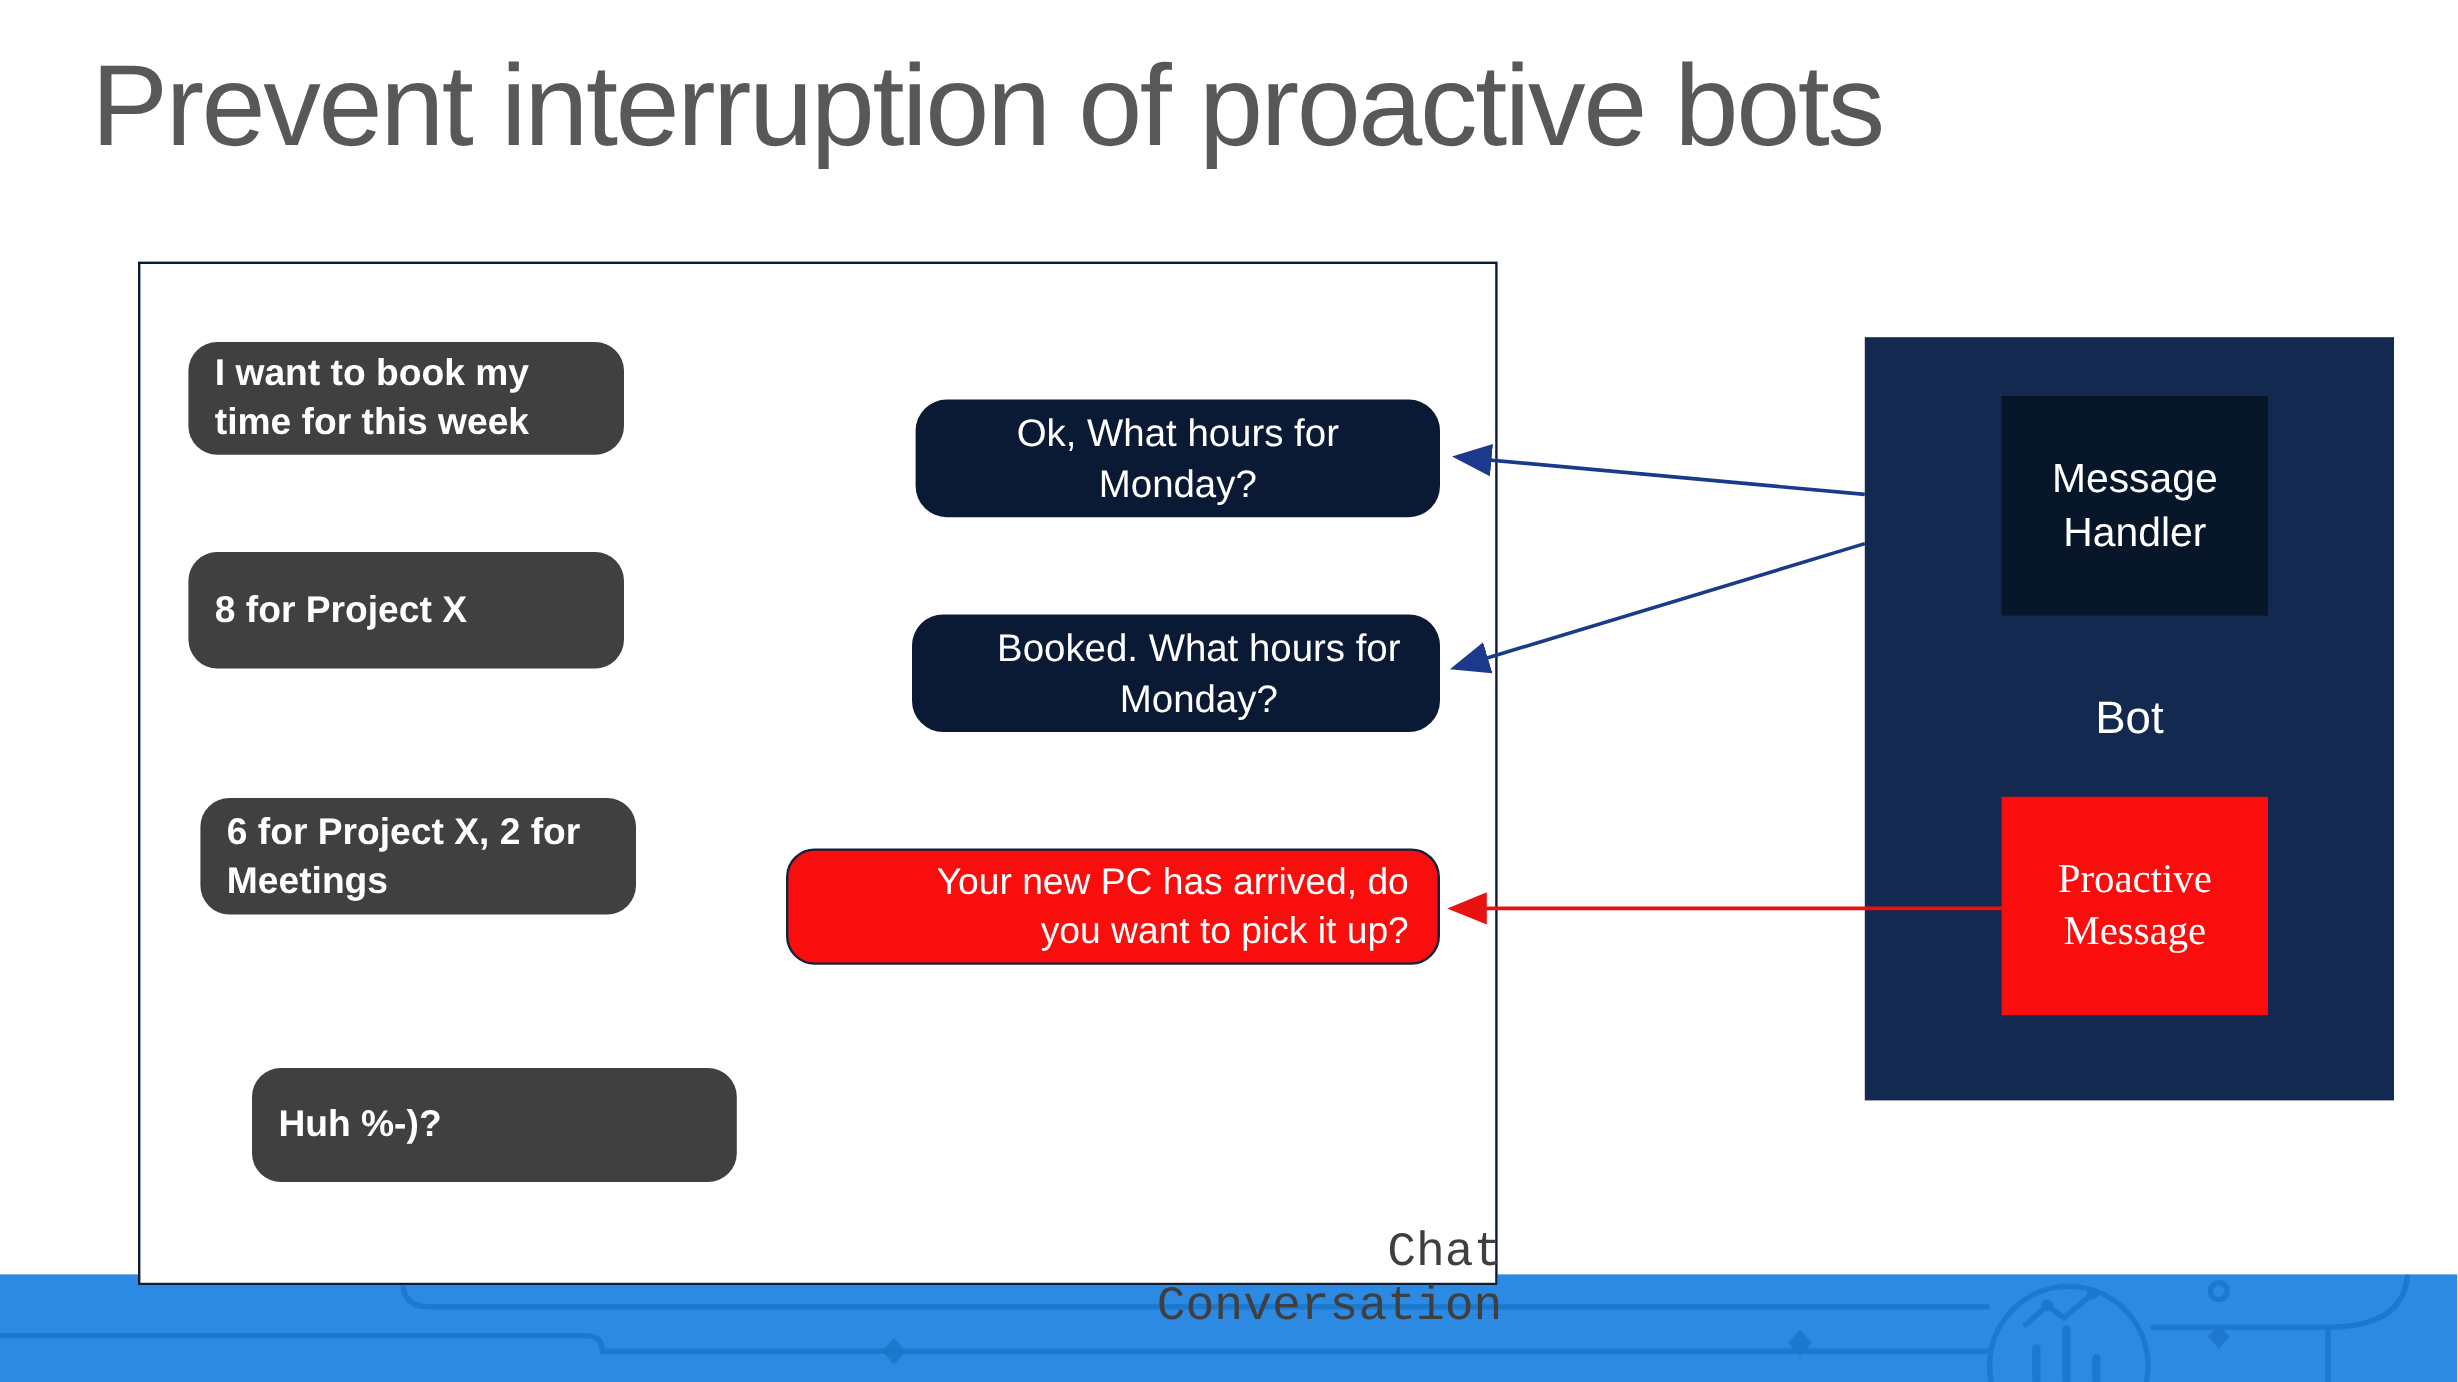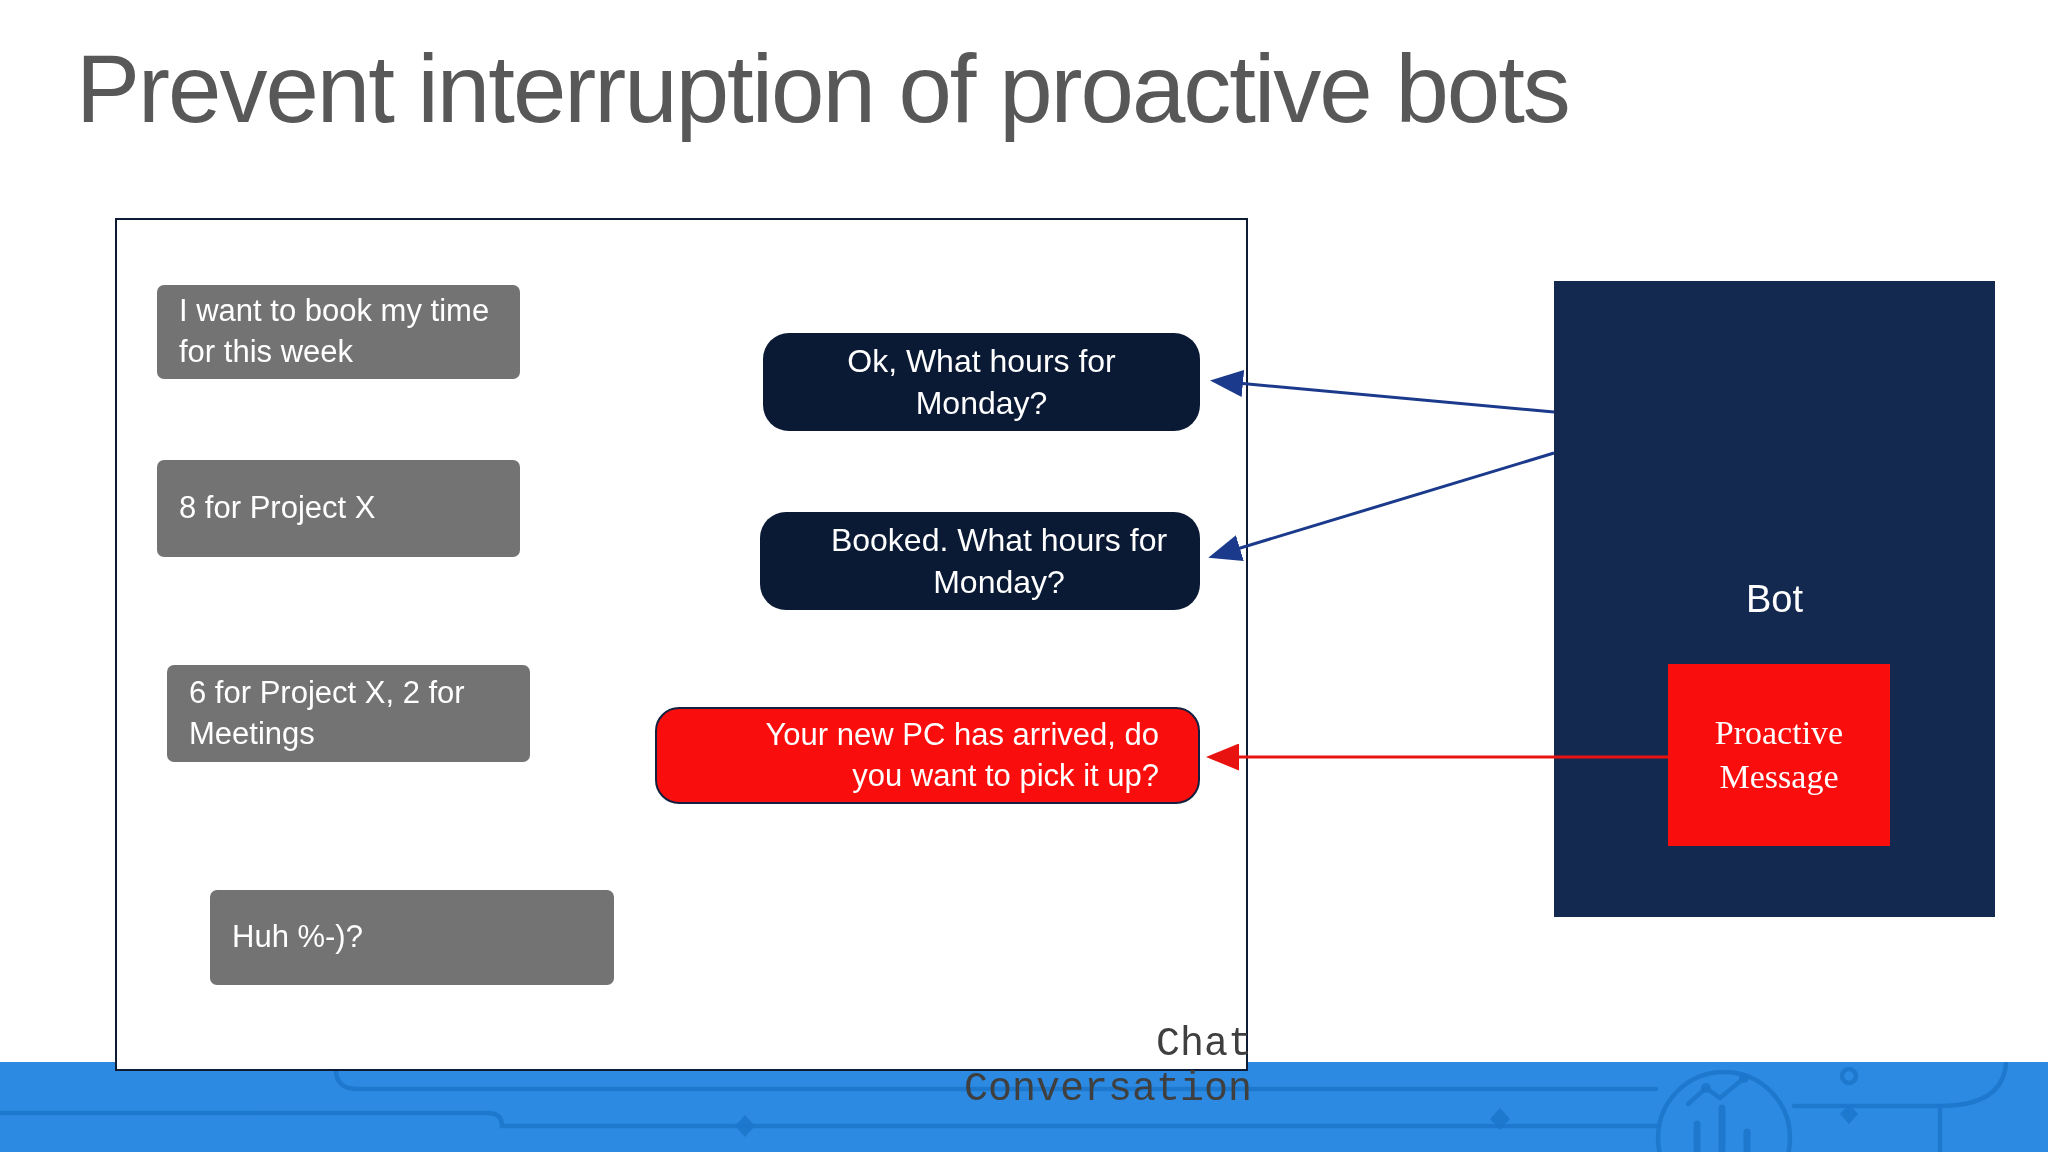--- a/index.html
+++ b/index.html
@@ -29,37 +29,37 @@
     left:860px;top:1022px;width:392px;text-align:right;
     font-size:40px;color:#3f3f3f;z-index:3;font-family:Liberation Mono, monospace;
   }
 
   
   .bubble{
     display:flex;align-items:center;box-sizing:border-box;
     color:#ffffff;z-index:3;line-height:1.32;
   }
   .user{
-    background:#737373;border-radius:7px;font-size:31px;
-    padding:8px 22px;justify-content:flex-start;text-align:left;
+    background:#404040;border-radius:24px;font-size:31px;
+    padding:8px 22px;justify-content:flex-start;text-align:left;font-weight:bold;
   }
   .bot{
     background:#0b1a34;border-radius:26px;font-size:32px;
     padding:8px 24px;justify-content:flex-end;text-align:center;
   }
   #umsg1{left:157px;top:285px;width:363px;height:94px;}
   #umsg2{left:157px;top:460px;width:363px;height:97px;}
   #umsg3{left:167px;top:665px;width:363px;height:97px;}
   #umsg4{left:167px;top:890px;width:404px;height:95px;margin-left:43px;}
   #bmsg1{left:763px;top:333px;width:437px;height:98px;}
   #bmsg2{left:760px;top:512px;width:440px;height:98px;padding-left:62px;}
   #rmsg{
     left:655px;top:707px;width:545px;height:97px;
     background:#fa0d0d;border:2px solid #13203f;border-radius:24px;
-    font-size:31px;padding:8px 39px 8px 78px;
+    font-size:31px;padding:8px 24px 8px 78px;
     justify-content:flex-end;text-align:right;
   }
 
   
   #panel{left:1554px;top:281px;width:441px;height:636px;background:#13294f;z-index:2;}
   #handler{
     left:1668px;top:330px;width:222px;height:183px;background:#071629;
     display:flex;align-items:center;justify-content:center;text-align:center;
     color:#fff;font-size:34px;line-height:1.3;z-index:3;box-sizing:border-box;padding:0 10px;
   }
@@ -117,20 +117,21 @@
   <div id="umsg4" class="abs bubble user">Huh %-)?</div>
 
   <div id="bmsg1" class="abs bubble bot">Ok, What hours for Monday?</div>
   <div id="bmsg2" class="abs bubble bot">Booked. What hours for Monday?</div>
 
   <div id="rmsg" class="abs bubble">Your new PC has arrived, do you want to pick it up?</div>
 
   <div id="chat-label" class="abs">Chat Conversation</div>
 
   <div id="panel" class="abs"></div>
+  <div id="handler" class="abs">Message Handler</div>
   <div id="bot-label" class="abs">Bot</div>
   <div id="proactive" class="abs">Proactive Message</div>
 
   <svg id="arrows" class="abs">
     <defs>
       <marker id="ah-navy" markerWidth="11" markerHeight="9" refX="9" refY="4.5" orient="auto" markerUnits="strokeWidth">
         <path d="M0,0 L11,4.5 L0,9 z" fill="#1b3a8c"></path>
       </marker>
       <marker id="ah-red" markerWidth="11" markerHeight="9" refX="9" refY="4.5" orient="auto" markerUnits="strokeWidth">
         <path d="M0,0 L11,4.5 L0,9 z" fill="#e81310"></path>

